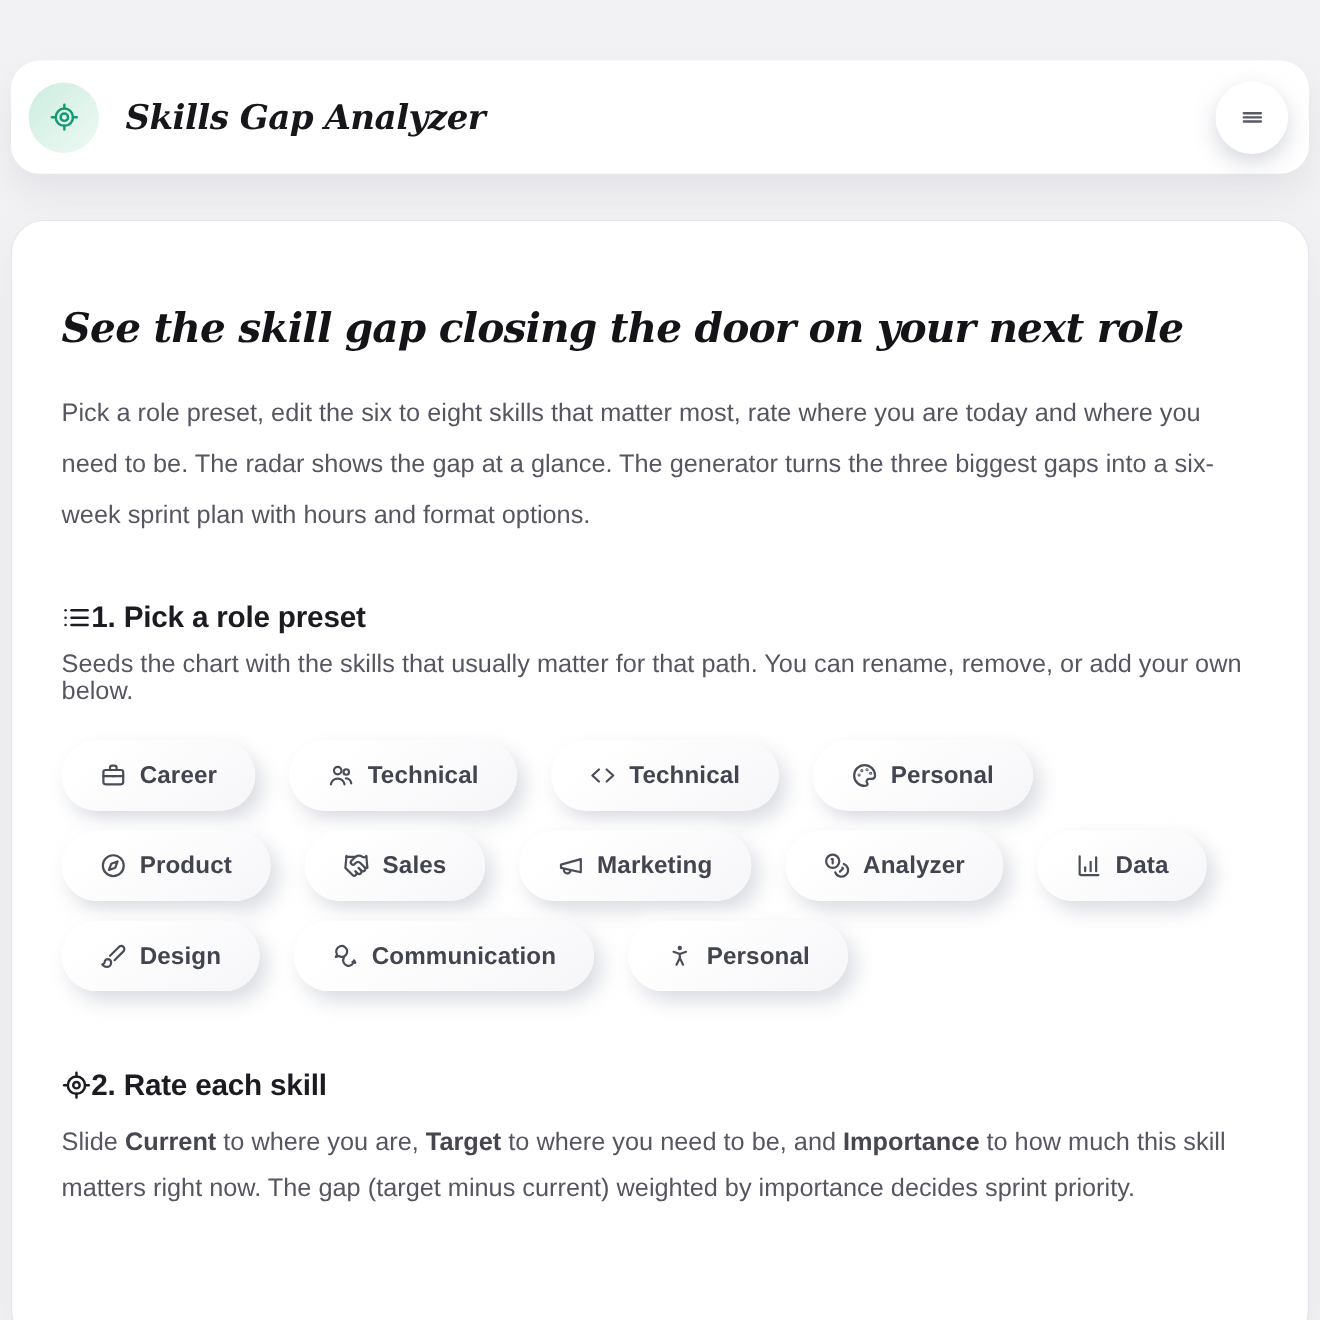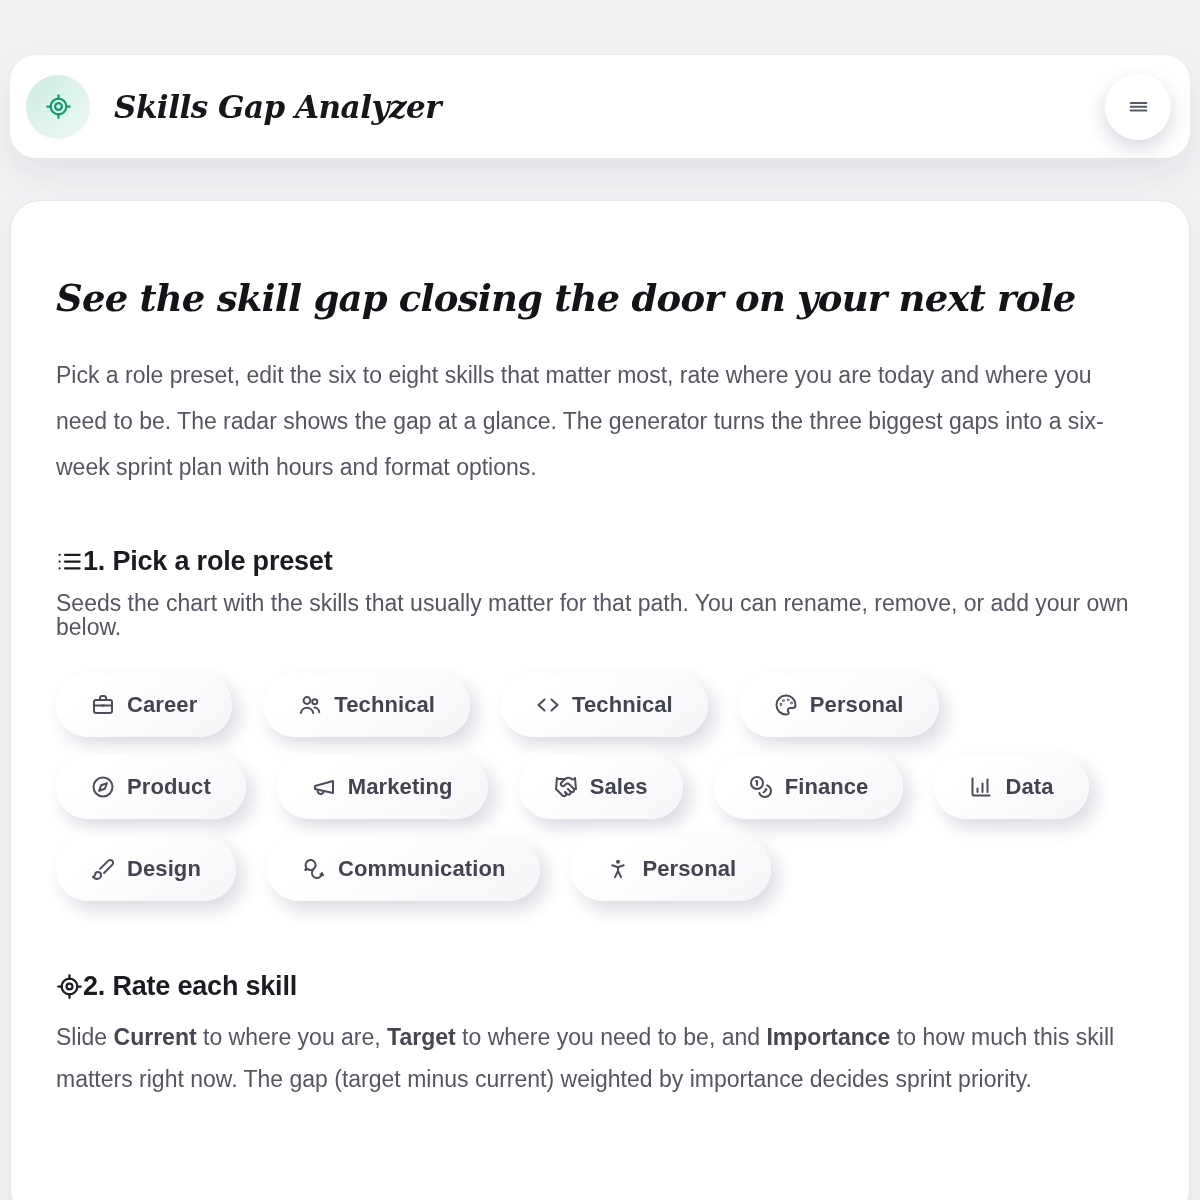--- a/index.html
+++ b/index.html
@@ -212,48 +212,48 @@
           <svg viewBox="0 0 24 24" fill="none" stroke="currentColor" stroke-width="2" stroke-linecap="round" stroke-linejoin="round">
             <circle cx="12" cy="12" r="9.5"></circle>
             <path d="m15.9 8.1-2.1 5.7-5.7 2.1 2.1-5.7z"></path>
           </svg>
         </span>
     <span class="chip-label">Product</span>
   </button>
       <button class="chip">
     <span class="chip-icon">
           <svg viewBox="0 0 24 24" fill="none" stroke="currentColor" stroke-width="2" stroke-linecap="round" stroke-linejoin="round">
-            <path d="m3 11 18-5v12L3 14z"></path>
-            <path d="M11.6 16.8a3 3 0 1 1-5.8-1.6"></path>
-          </svg>
-        </span>
-    <span class="chip-label">Marketing</span>
-  </button>
-      <button class="chip">
-    <span class="chip-icon">
-          <svg viewBox="0 0 24 24" fill="none" stroke="currentColor" stroke-width="2" stroke-linecap="round" stroke-linejoin="round">
             <path d="m11 17 2 2a1 1 0 1 0 3-3"></path>
             <path d="m14 14 2.5 2.5a1 1 0 1 0 3-3l-3.88-3.88a3 3 0 0 0-4.24 0l-.88.88a1 1 0 1 1-3-3l2.81-2.81a5.79 5.79 0 0 1 7.06-.87l.47.28a2 2 0 0 0 1.42.25L21 4"></path>
             <path d="m21 3 1 11h-2"></path>
             <path d="M3 3 2 14l6.5 6.5a1 1 0 1 0 3-3"></path>
             <path d="M3 4h8"></path>
           </svg>
         </span>
     <span class="chip-label">Sales</span>
   </button>
       <button class="chip">
     <span class="chip-icon">
           <svg viewBox="0 0 24 24" fill="none" stroke="currentColor" stroke-width="2" stroke-linecap="round" stroke-linejoin="round">
+            <path d="m3 11 18-5v12L3 14z"></path>
+            <path d="M11.6 16.8a3 3 0 1 1-5.8-1.6"></path>
+          </svg>
+        </span>
+    <span class="chip-label">Marketing</span>
+  </button>
+      <button class="chip">
+    <span class="chip-icon">
+          <svg viewBox="0 0 24 24" fill="none" stroke="currentColor" stroke-width="2" stroke-linecap="round" stroke-linejoin="round">
             <circle cx="8" cy="8" r="6"></circle>
             <path d="M18.09 10.37A6 6 0 1 1 10.34 18"></path>
             <path d="M7 6h1v4"></path>
             <path d="m16.71 13.88.7.71-2.82 2.82"></path>
           </svg>
         </span>
-    <span class="chip-label">Finance</span>
+    <span class="chip-label">Analyzer</span>
   </button>
       <button class="chip">
     <span class="chip-icon">
           <svg viewBox="0 0 24 24" fill="none" stroke="currentColor" stroke-width="2" stroke-linecap="round" stroke-linejoin="round">
             <path d="M3.5 3.5v15.5a1.5 1.5 0 0 0 1.5 1.5h15.5"></path>
             <path d="M8.5 17v-3.5"></path>
             <path d="M13.5 17V8.5"></path>
             <path d="M18.5 17V4.5"></path>
           </svg>
         </span>

